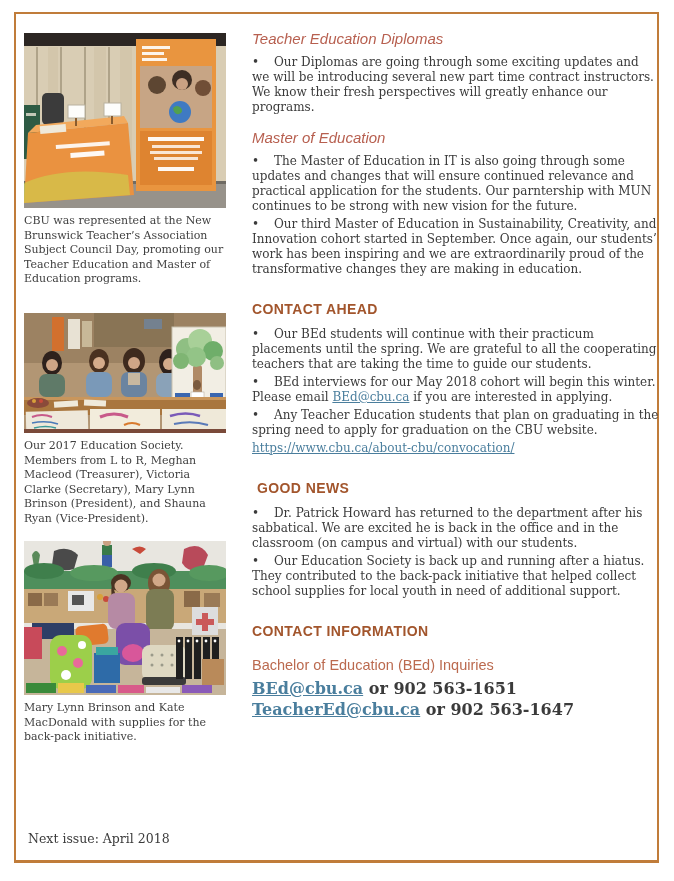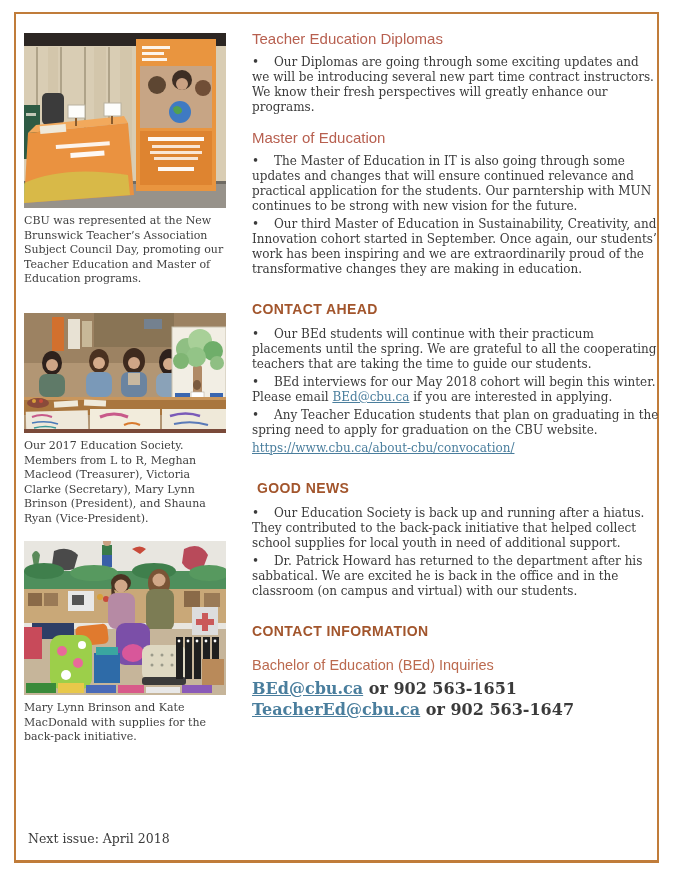--- a/index.html
+++ b/index.html
@@ -11,21 +11,21 @@
   
   .figure-block{position:absolute;left:24px;width:206px;margin:0;}
   .photo{width:202px;overflow:hidden;background:#d9cdb4;}
   .photo svg{display:block;}
   .caption{margin-top:6px;font-size:11px;line-height:1.32;color:#3f3f3f;}
 
   
   .right-col{position:absolute;left:252px;top:26px;width:407px;}
   h2,h3{margin:0;font-weight:400;}
   .h-red{font-family:"Liberation Sans","DejaVu Sans",sans-serif;font-size:15px;color:#b75f4f;
-         margin:14px 0 8px 0;}
+         margin:14px 0 8px 0;font-style:italic;}
   .h-red.first{margin-top:4px;}
   .h-caps{font-family:"Liberation Sans","DejaVu Sans",sans-serif;font-size:14px;font-weight:700;
           color:#a2552c;letter-spacing:.4px;margin:24px 0 10px 0;}
   .h-caps.indent{padding-left:5px;}
   .h-sub{font-family:"Liberation Sans","DejaVu Sans",sans-serif;font-size:14.5px;color:#bb6a4f;
          margin:18px 0 6px 0;}
   p.bullet{margin:0 0 3px 0;font-size:12px;line-height:1.25;color:#3b3b3b;}
   p.bullet .b{display:inline-block;width:22px;}
   p.plain{margin:0 0 3px 0;font-size:12px;line-height:1.25;}
   a.link{color:#4a7e9d;text-decoration:underline;cursor:pointer;}
@@ -254,22 +254,22 @@
     <p class="bullet"><span class="b">•</span><span>The Master of Education in IT is also going through some updates and changes that will ensure continued relevance and practical application for the students. Our parntership with MUN continues to be strong with new vision for the future.</span></p>
     <p class="bullet"><span class="b">•</span><span>Our third Master of Education in Sustainability, Creativity, and Innovation cohort started in September.  Once again, our students’ work has been inspiring and we are extraordinarily proud of the transformative changes they are making in education.</span></p>
 
     <h2 class="h-caps">CONTACT AHEAD</h2>
     <p class="bullet"><span class="b">•</span><span>Our BEd students will continue with their practicum placements until the spring.  We are grateful to all the cooperating teachers that are taking the time to guide our students.</span></p>
     <p class="bullet"><span class="b">•</span><span>BEd interviews for our May 2018 cohort will begin this winter.  Please email </span><a class="link">BEd@cbu.ca</a><span> if you are interested in applying.</span></p>
     <p class="bullet"><span class="b">•</span><span>Any Teacher Education students that plan on graduating in the spring need to apply for graduation on the CBU website.</span></p>
     <p class="plain"><a class="link">https://www.cbu.ca/about-cbu/convocation/</a></p>
 
     <h2 class="h-caps indent">GOOD NEWS</h2>
+    <p class="bullet"><span class="b">•</span><span>Dr. Patrick Howard has returned to the department after his sabbatical. We are excited he is back in the office and in the classroom (on campus and virtual) with our students.</span></p>
     <p class="bullet"><span class="b">•</span><span>Our Education Society is back up and running after a hiatus.  They contributed to the back-pack initiative that helped collect school supplies for local youth in need of additional support.</span></p>
-    <p class="bullet"><span class="b">•</span><span>Dr. Patrick Howard has returned to the department after his sabbatical. We are excited he is back in the office and in the classroom (on campus and virtual) with our students.</span></p>
 
     <h2 class="h-caps">CONTACT INFORMATION</h2>
 
     <h3 class="h-sub">Bachelor of Education (BEd) Inquiries</h3>
     <p class="contact-line"><a class="link">BEd@cbu.ca</a><span> or 902 563-1651</span></p>
 
     <p class="contact-line"><a class="link">TeacherEd@cbu.ca</a><span> or 902 563-1647</span></p>
 
   </div>
 

